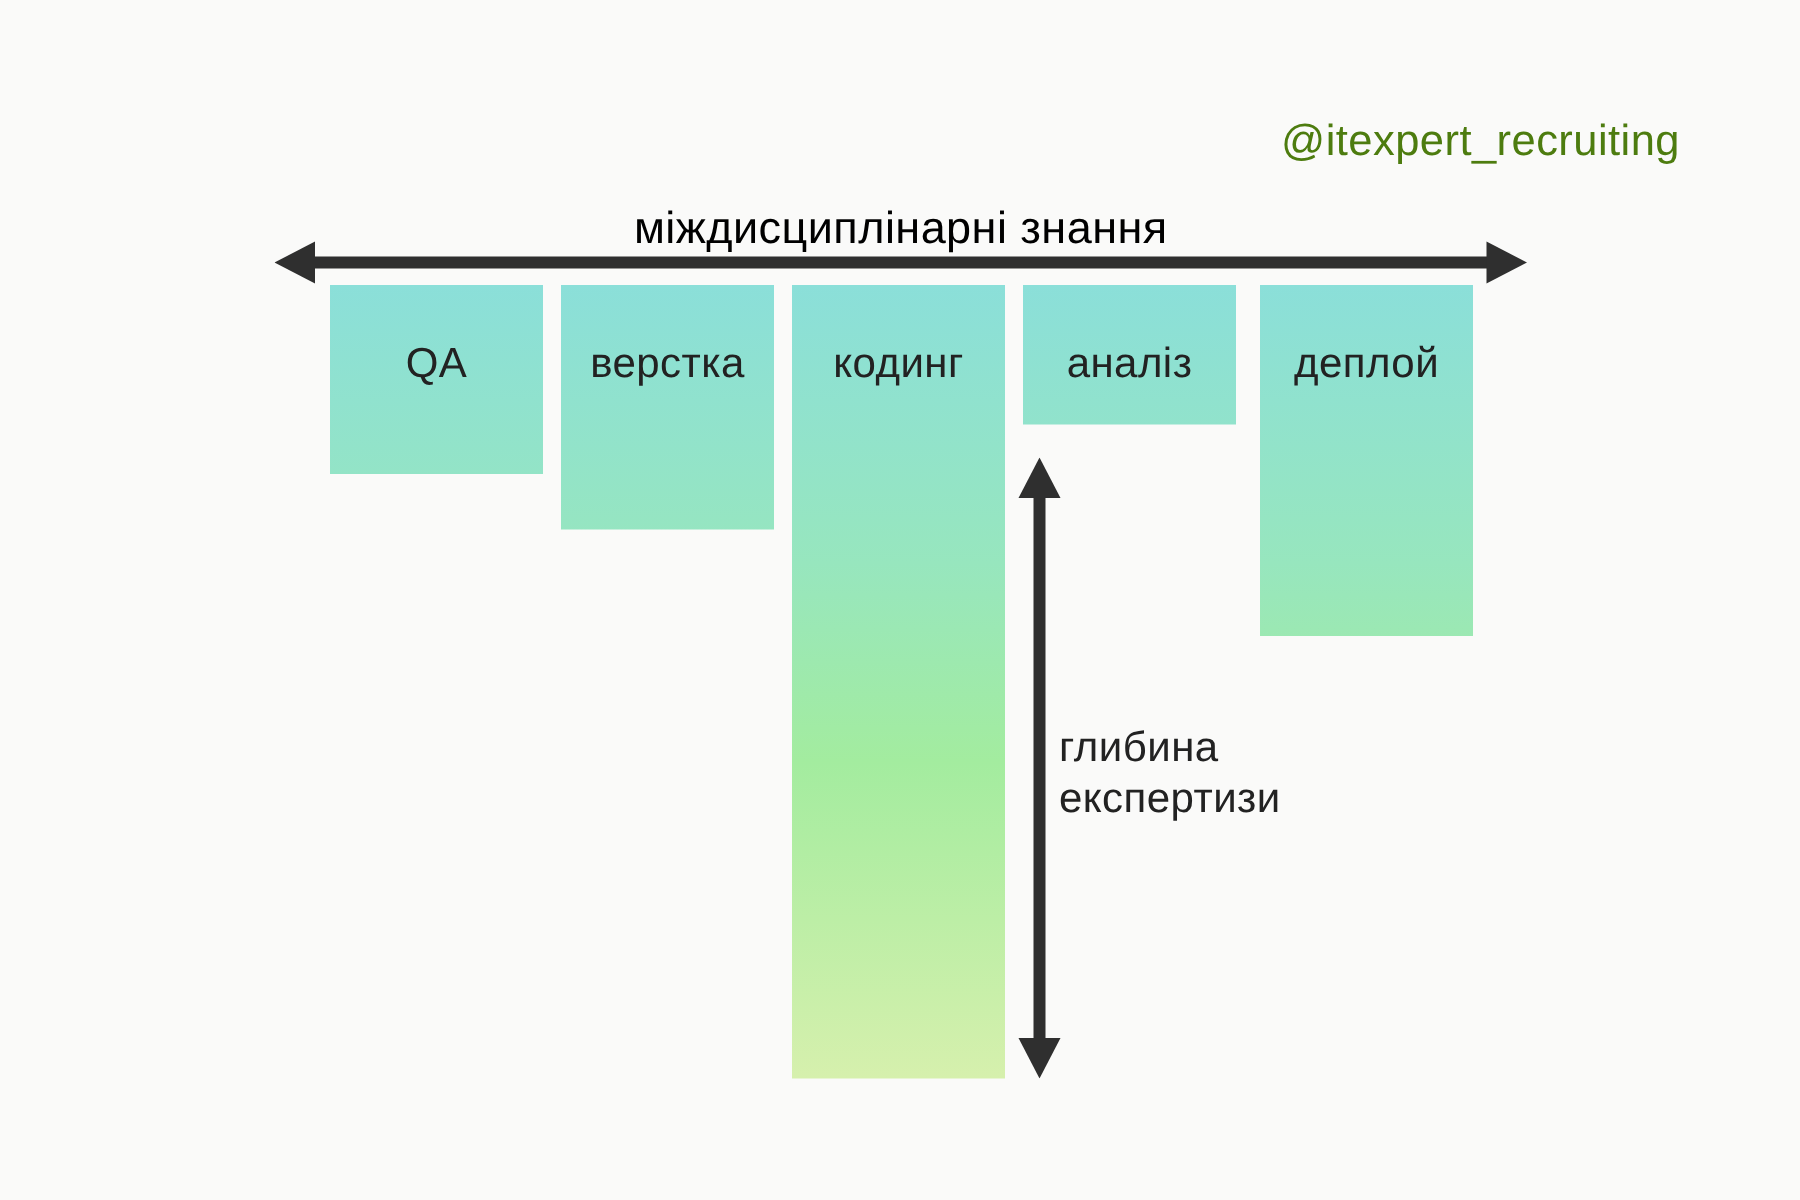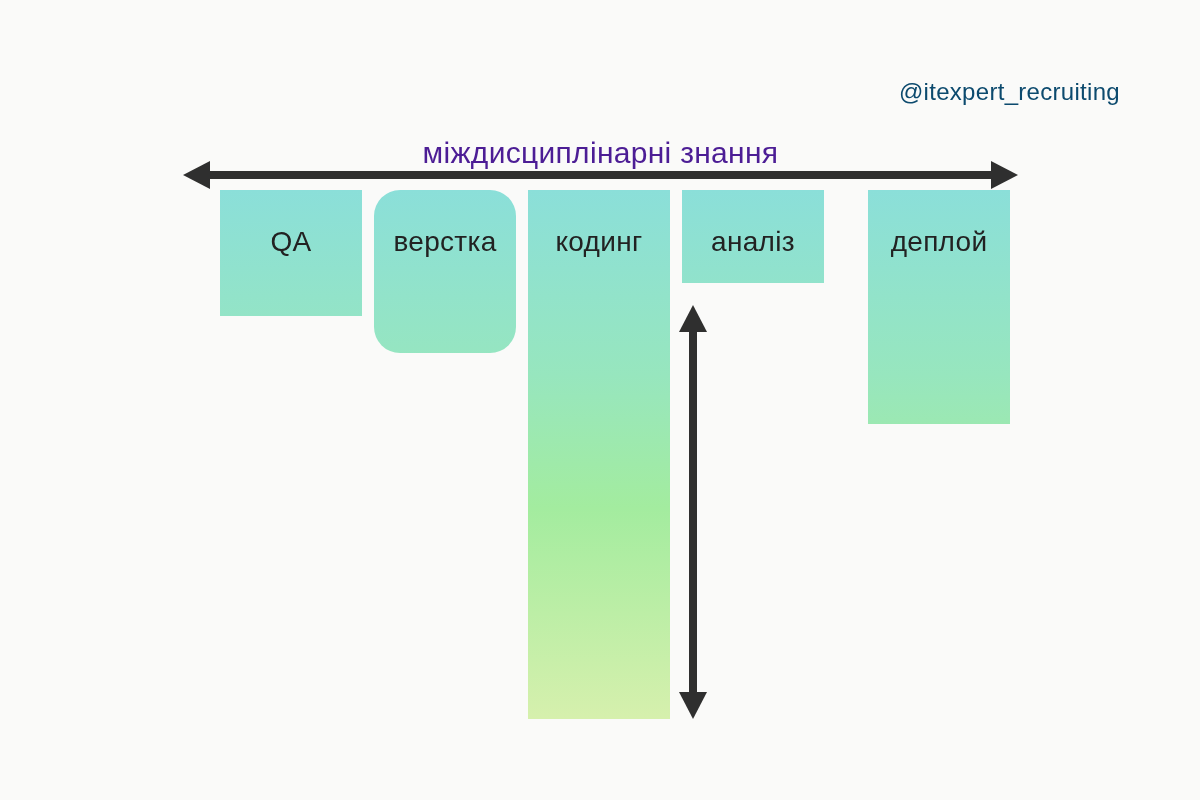--- a/index.html
+++ b/index.html
@@ -21,34 +21,34 @@
   .canvas {
     position: relative;
     width: 1200px;
     height: 800px;
     background: var(--background);
   }
   .credit {
     position: absolute;
     top: 78px;
     right: 80px;
-    font-size: 24px;
+    font-size: 29px;
     letter-spacing: 0.3px;
-    color: #0c4a6e;
+    color: #4d7c0f;
   }
   .title {
     position: absolute;
     top: 136px;
     left: 183px;
     width: 835px;
     text-align: center;
     font-size: 30px;
     font-weight: 500;
     letter-spacing: 0.3px;
-    color: #4c1d95;
+    color: #000000;
   }
   .h-arrow {
     position: absolute;
     left: 183px;
     top: 159px;
     width: 835px;
     height: 32px;
   }
   .v-arrow {
     position: absolute;
@@ -68,21 +68,21 @@
       var(--bar-upper-mid) 35%,
       var(--bar-lower-mid) 60%,
       var(--bar-bottom) 100%);
     background-size: 100% 529px;
     background-repeat: no-repeat;
   }
   .bar-1 { left: 220px; text-decoration: underline; }
   .bar-2 { left: 374px; }
   .bar-3 { left: 528px; }
   .bar-4 { left: 682px; }
-  .bar-5 { left: 868px; }
+  .bar-5 { left: 840px; }
   .bar-label {
     position: absolute;
     top: 36px;
     left: 0;
     width: 100%;
     text-align: center;
     font-size: 28px;
     font-weight: 400;
     letter-spacing: 0.3px;
     color: #222222;
@@ -110,21 +110,21 @@
   <svg class="h-arrow" viewBox="0 0 835 32" xmlns="http://www.w3.org/2000/svg">
     <line class="arrow-stroke" x1="22" y1="16" x2="813" y2="16"></line>
     <polygon class="arrow-fill" points="0,16 27,2 27,30"></polygon>
     <polygon class="arrow-fill" points="835,16 808,2 808,30"></polygon>
   </svg>
 
   <div class="bar bar-1" style="height: 126px;">
     <span class="bar-label">QA</span>
   </div>
 
-  <div class="bar bar-2" style="height: 163px; border-radius: 26px;">
+  <div class="bar bar-2" style="height: 163px;">
     <span class="bar-label">верстка</span>
   </div>
 
   <div class="bar bar-3" style="height: 636px;">
     <span class="bar-label">кодинг</span>
   </div>
 
   <div class="bar bar-4" style="height: 93px;">
     <span class="bar-label">аналіз</span>
   </div>
@@ -132,14 +132,18 @@
   <div class="bar bar-5" style="height: 234px;">
     <span class="bar-label">деплой</span>
   </div>
 
   <svg class="v-arrow" viewBox="0 0 32 414" xmlns="http://www.w3.org/2000/svg">
     <line class="arrow-stroke" x1="16" y1="22" x2="16" y2="392"></line>
     <polygon class="arrow-fill" points="16,0 2,27 30,27"></polygon>
     <polygon class="arrow-fill" points="16,414 2,387 30,387"></polygon>
   </svg>
 
+  <div class="depth-label">
+    <span>глибина</span>
+    <span>експертизи</span>
+  </div>
 
 </div>
 
 </body></html>

